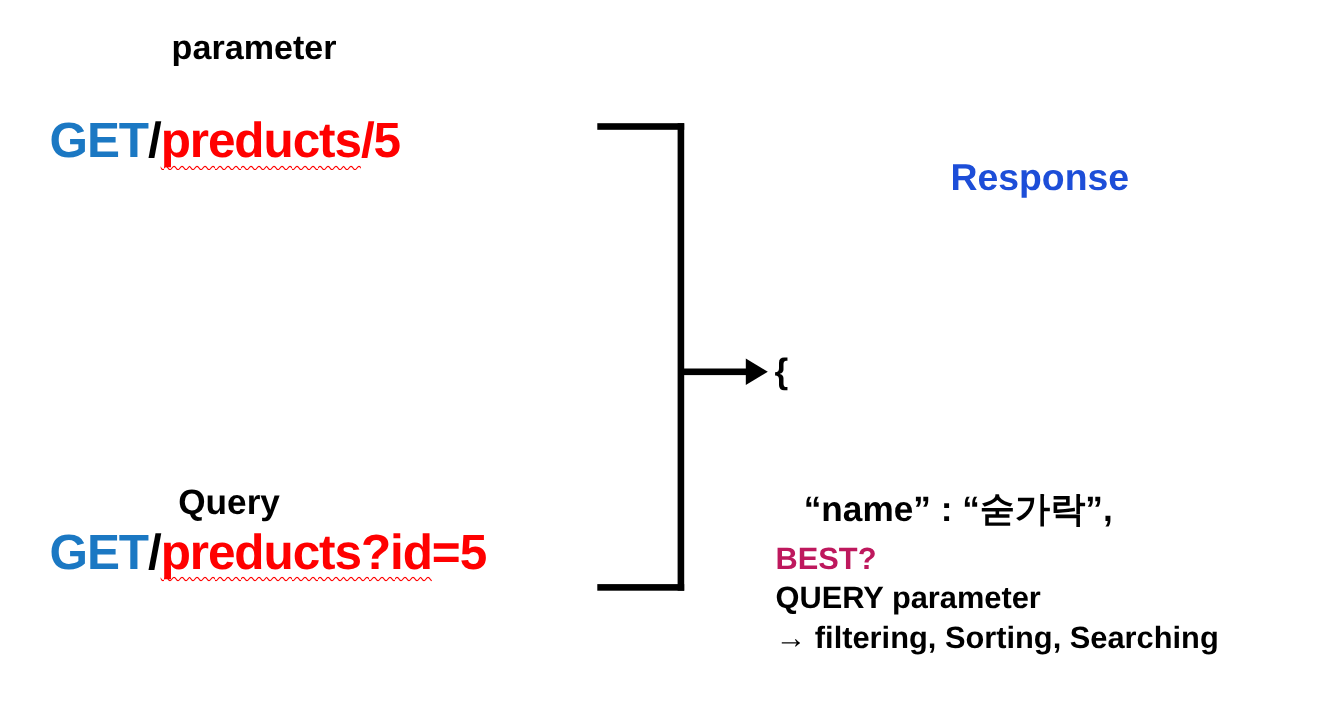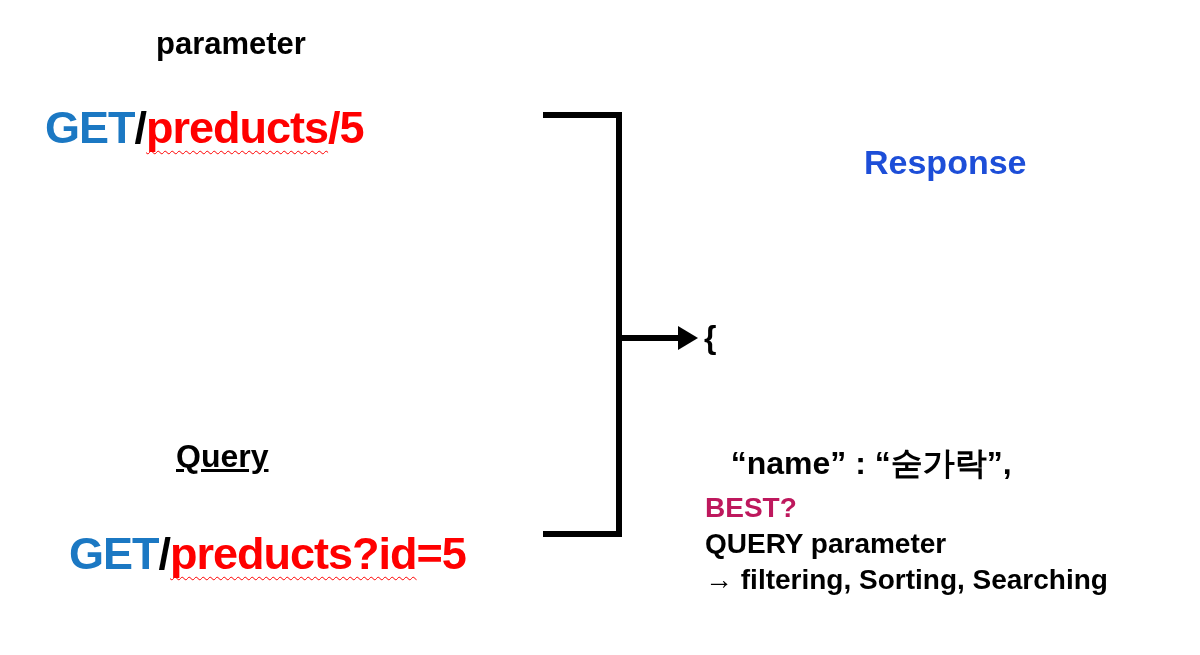--- a/index.html
+++ b/index.html
@@ -10,26 +10,26 @@
     background: #ffffff;
     overflow: hidden;
     font-family: "Liberation Sans", "DejaVu Sans", sans-serif;
     font-weight: 700;
     color: #000000;
   }
   .abs { position: absolute; }
 
   
   .param-label  { left: 156px; top: 26px;  font-size: 31px; }
-  .query-label  { left: 176px; top: 438px; font-size: 32px; text-decoration: underline; }
+  .query-label  { left: 162px; top: 438px; font-size: 32px; }
 
   
   .request { white-space: nowrap; letter-spacing: -1px; font-size: 45px; }
   .top-request    { left: 45px; top: 90px; margin-top: 12px;  }
-  .bottom-request { left: 45px; top: 528px; margin-left: 24px; }
+  .bottom-request { left: 45px; top: 476px; }
   .method  { color: #1B78C3; }
   .sep     { color: #000000; }
   .redpart { color: #FF0000; }
   .squiggle {
     text-decoration-line: underline;
     text-decoration-style: wavy;
     text-decoration-color: #FF0000;
     text-decoration-thickness: 1px;
     text-underline-offset: 7px;
     text-decoration-skip-ink: none;

